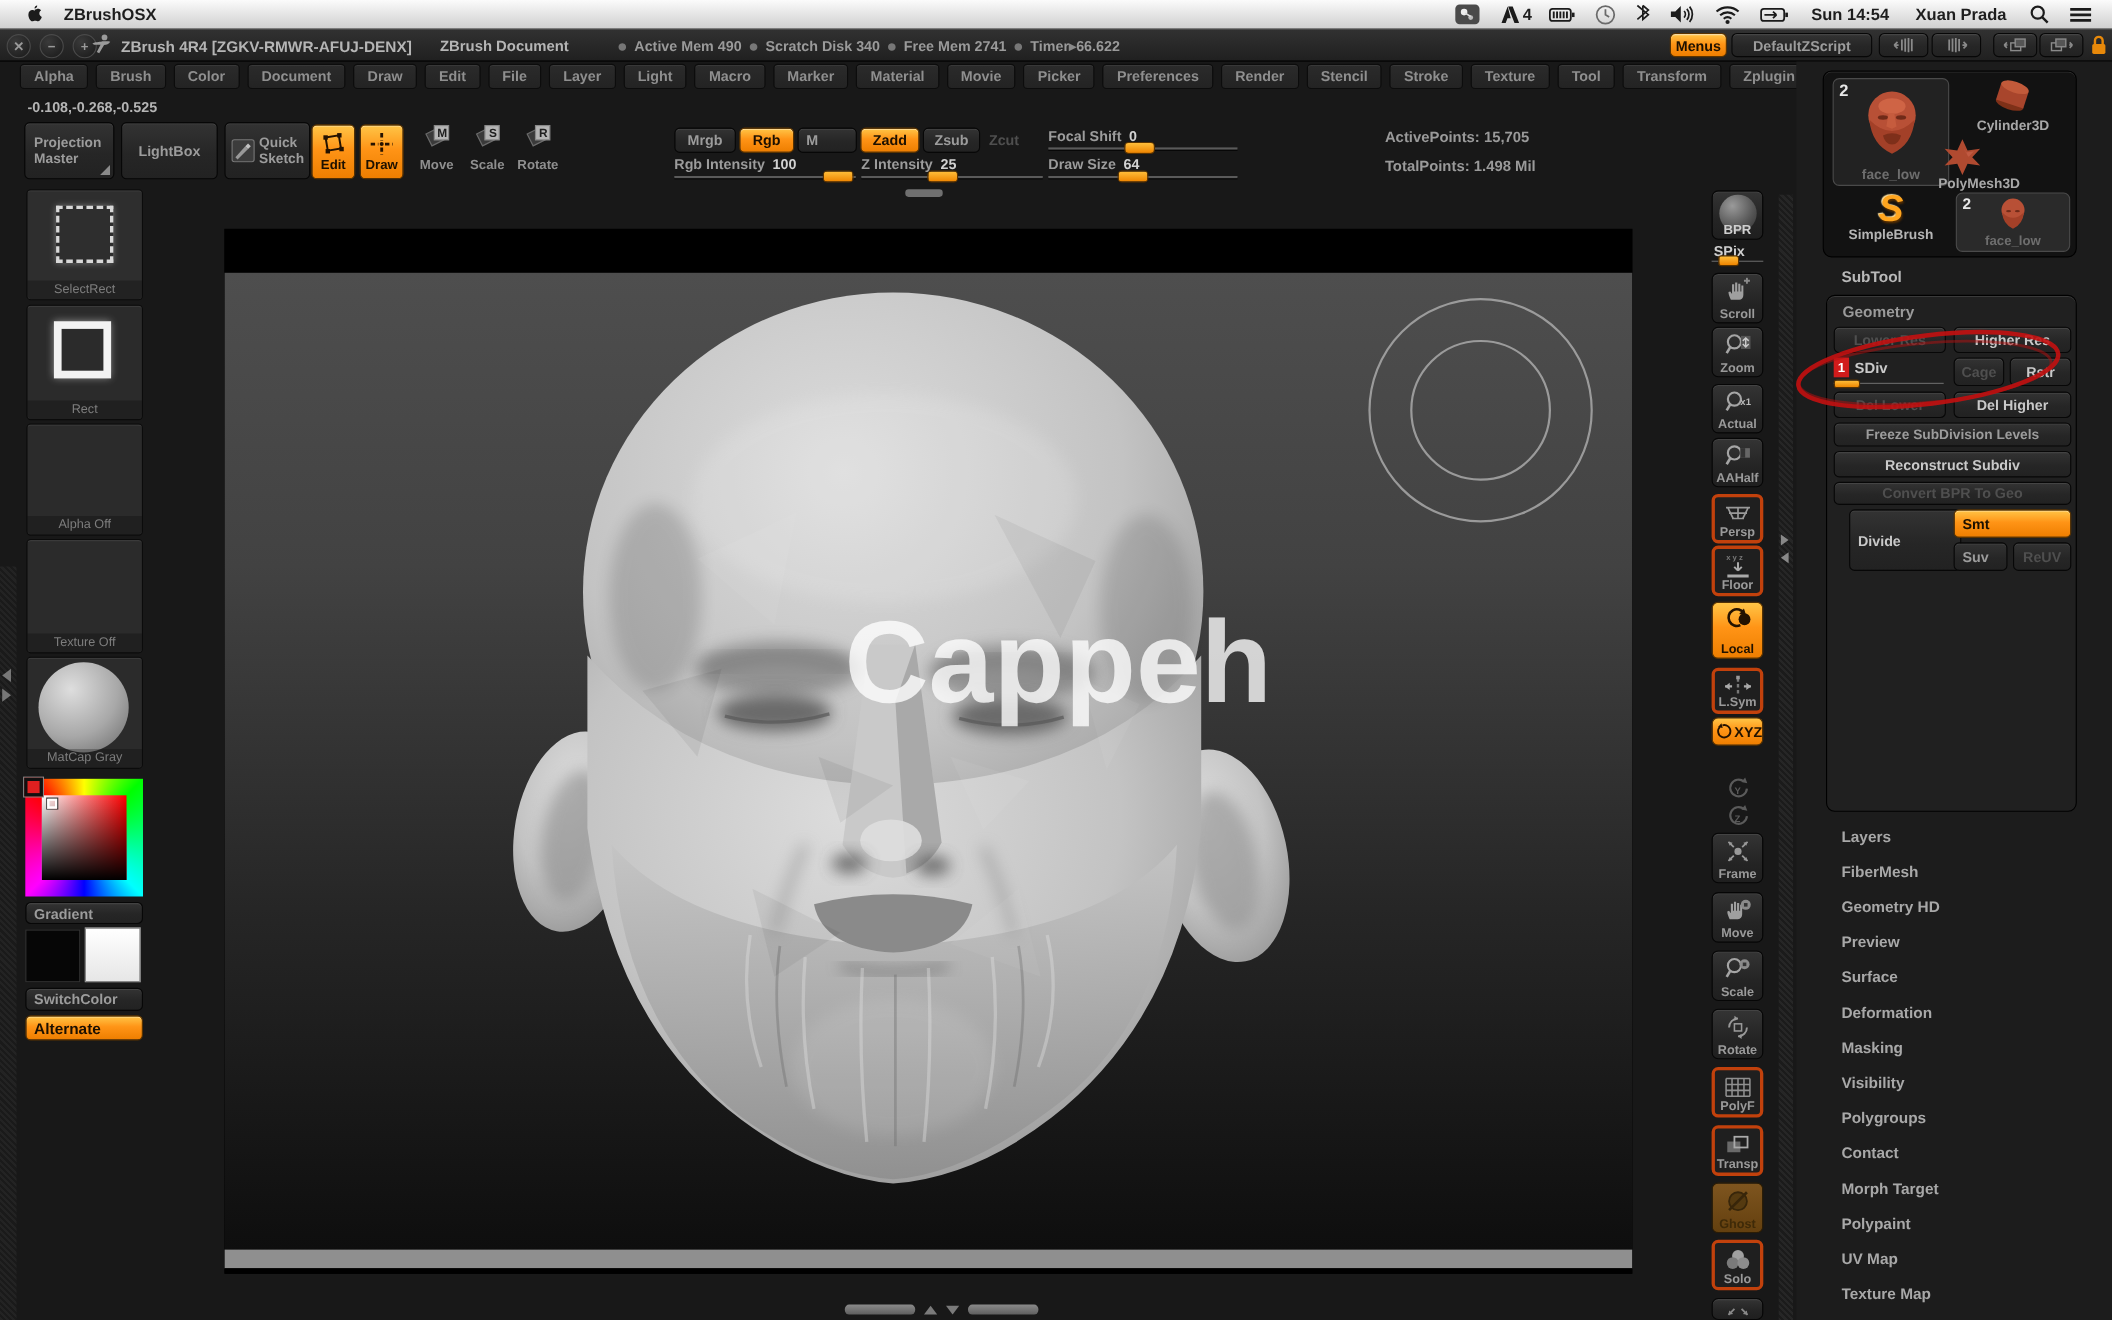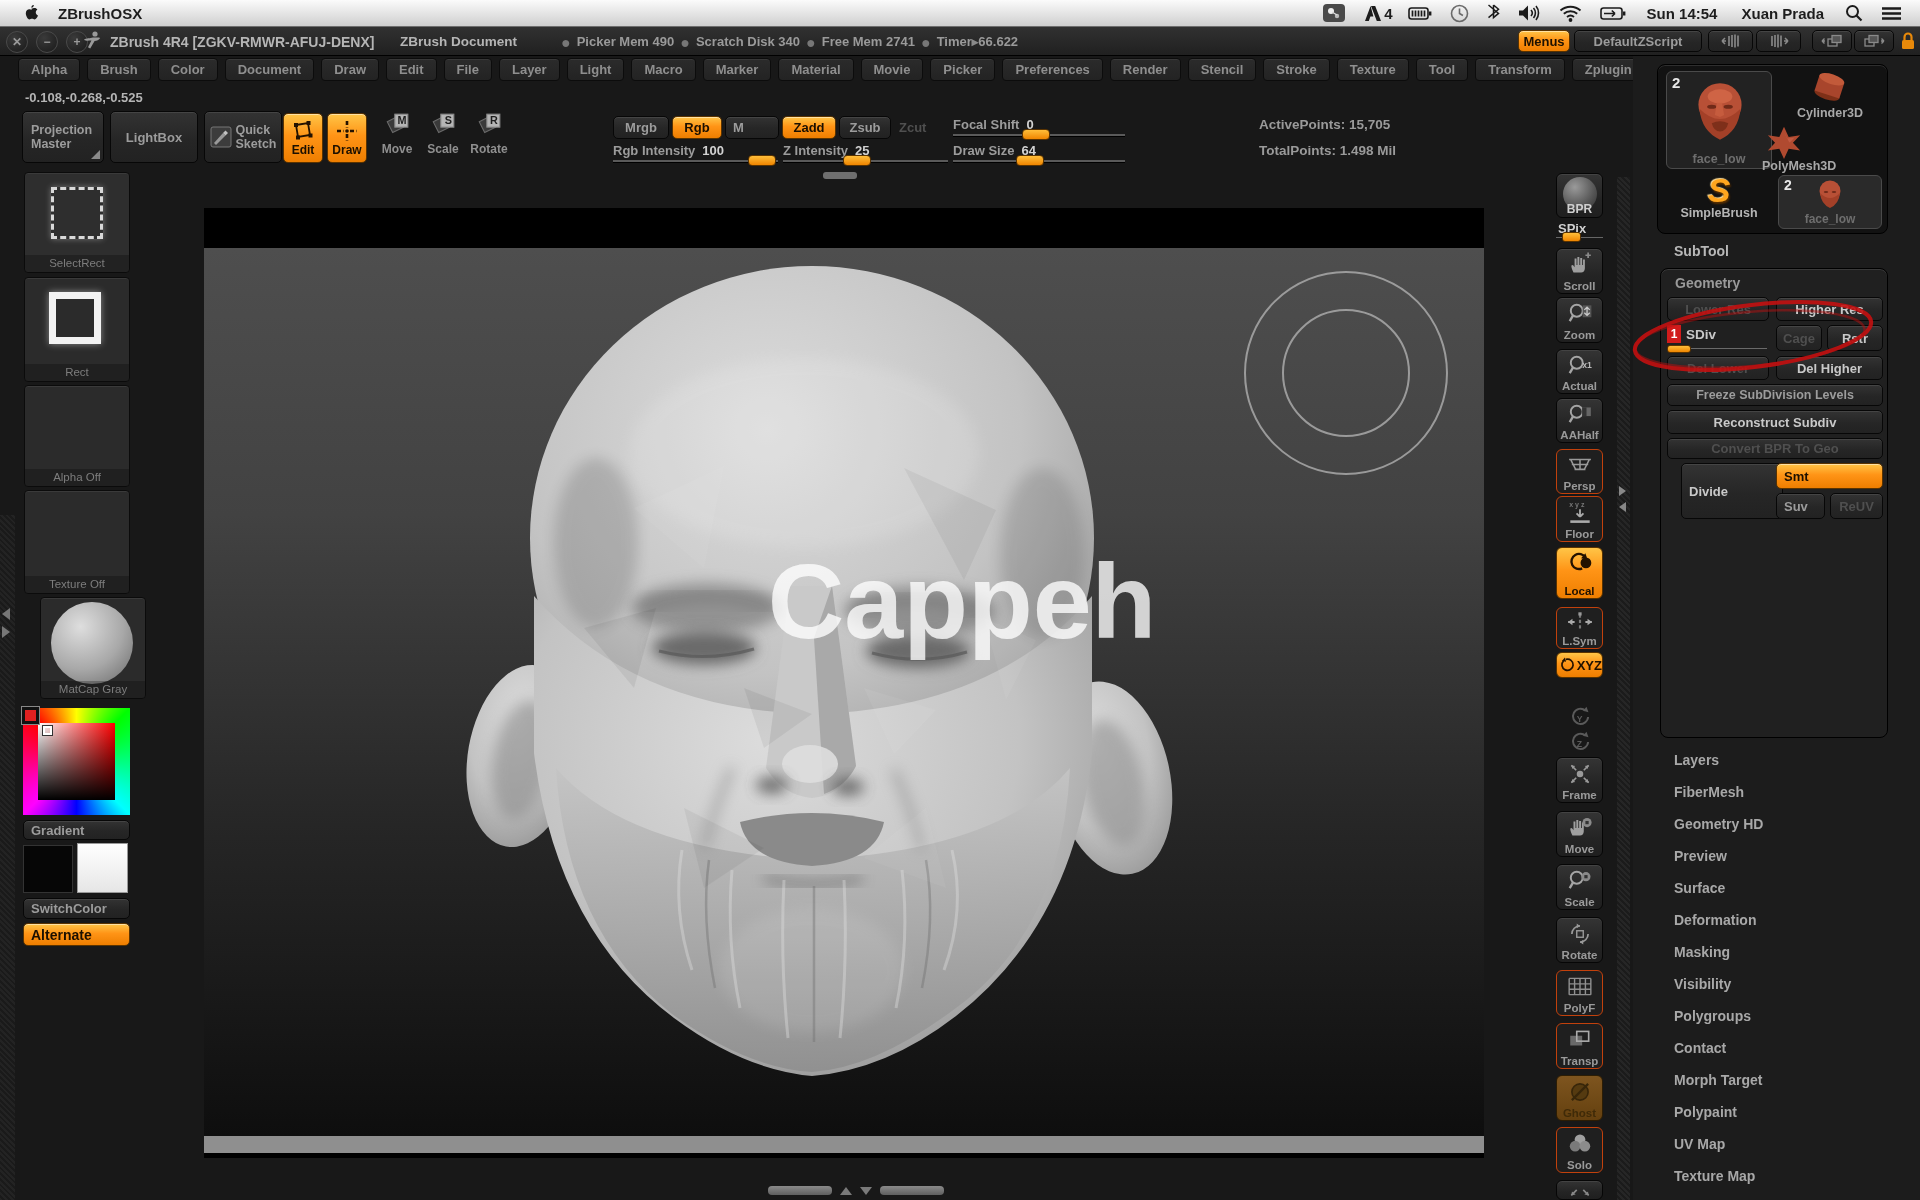--- a/index.html
+++ b/index.html
@@ -41,21 +41,21 @@
              background:linear-gradient(#ffbe3a,#ef8500);border:1px solid #5a3300;transform:translateX(-50%)}
   
   .thumb{background:#2b2b2b;border:1px solid #0b0b0b;border-radius:4px;box-shadow:inset 0 1px 0 #3a3a3a;position:absolute}
   .thumb .tl{position:absolute;left:0;right:0;bottom:0;height:17px;background:rgba(0,0,0,.25);
              color:#7d7d7d;font-size:11.5px;text-align:center;line-height:17px;border-radius:0 0 4px 4px}
   
   .rbtn{position:absolute;left:1556px;width:47px;border-radius:6px;box-sizing:border-box}
   .rbtn .ric{position:absolute;left:50%;top:3px;transform:translateX(-50%)}
   .rbtn .rlb{position:absolute;left:0;right:0;bottom:1px;text-align:center;font-size:11.5px;font-weight:bold;color:#9a9a9a}
   .rbox{background:linear-gradient(#343434,#242424 60%,#1f1f1f);border:1px solid #060606;box-shadow:inset 0 1px 0 rgba(255,255,255,.08)}
-  .rflat{background:#1f1f1f;border:1px solid #c2410c}
+  .rflat{background:#1f1f1f;border:3px solid #c2410c}
   .ractive{background:linear-gradient(#ffc547,#ff9416 45%,#ee7e00);border:1px solid #5a3300}
   .ractive .rlb{color:#201200}
   .rghost{background:linear-gradient(#7e551f,#64400f);border:1px solid #2c1d05}
   .rghost .rlb{color:#3f2a08}
   
   .gpbtn{position:absolute;border-radius:5px}
   .sect{height:32px;line-height:32px;color:#a8a8a8;font-weight:bold;font-size:14px}
   .subhead{height:26.6px;line-height:26.6px;border-top:1px solid #2e2e2e;color:#9f9f9f;font-weight:bold;font-size:13.5px;padding-left:9px}
   .tri{width:0;height:0;position:absolute}
 </style>
@@ -145,21 +145,21 @@
   <span class="abs" style="left:80px;top:3px">
     <svg width="22" height="22" viewBox="0 0 22 22">
         <circle cx="15" cy="4" r="2.6" fill="#9a9a9a"></circle>
         <path d="M13 7.5c-3 1.2-6.5.2-9 2.2 2.2 1.8 5.2.8 7.4.9l-3.4 6.6 2.2 1.2 4.4-7.4c2.2-.2 4.4-1 5.6-3-2.2-1-4.6-.2-7.2-.5z" fill="#9a9a9a"></path>
       </svg>
   </span>
   <span class="abs b" style="left:110px;top:7px;font-size:14px;color:#b5b5b5">ZBrush 4R4 [ZGKV-RMWR-AFUJ-DENX]</span>
   <span class="abs b" style="left:400px;top:7px;font-size:13.5px;color:#b5b5b5">ZBrush Document</span>
   <span class="abs" style="left:555px;top:7px;display:flex">
     <span class="bullet">●</span>
-      <span class="tstat"><span>Picker Mem</span>&nbsp;<span>490</span></span>
+      <span class="tstat"><span>Active Mem</span>&nbsp;<span>490</span></span>
     <span class="bullet">●</span>
       <span class="tstat"><span>Scratch Disk</span>&nbsp;<span>340</span></span>
     <span class="bullet">●</span>
       <span class="tstat"><span>Free Mem</span>&nbsp;<span>2741</span></span>
     <span class="bullet">●</span>
       <span class="tstat"><span>Timer</span><span style="color:#8a8a8a">▸</span><span>66.622</span></span>
   </span>
   <div class="abs zbtn orange" style="left:1518px;top:3px;width:52px;height:22px">Menus</div>
   <div class="abs zbtn" style="left:1574px;top:3px;width:128px;height:22px">DefaultZScript</div>
   <div class="abs zbtn" style="left:1708px;top:3px;width:45px;height:22px">
@@ -327,21 +327,21 @@
 <div class="thumb" style="left:24px;top:277px;width:104px;height:103px">
   <div class="abs" style="left:24px;top:14px;width:52px;height:52px;border:7px solid #f2f2f2;box-shadow:0 0 7px rgba(255,255,255,.45)"></div>
   <div class="tl">Rect</div>
 </div>
 <div class="thumb" style="left:24px;top:385px;width:104px;height:100px">
   <div class="tl">Alpha Off</div>
 </div>
 <div class="thumb" style="left:24px;top:490px;width:104px;height:102px">
   <div class="tl">Texture Off</div>
 </div>
-<div class="thumb" style="left:40px;top:597px;width:104px;height:100px">
+<div class="thumb" style="left:24px;top:597px;width:104px;height:100px">
   <div class="abs" style="left:10px;top:4px;width:82px;height:82px;border-radius:50%;background:radial-gradient(circle at 36% 30%,#dedede,#a8a8a8 55%,#6e6e6e 95%)"></div>
   <div class="tl">MatCap Gray</div>
 </div>
 
 <div class="abs" style="left:23px;top:708px;width:107px;height:107px;background:conic-gradient(from 0deg,#ff0 0deg,#0f0 45deg,#0ff 135deg,#00f 180deg,#f0f 225deg,#f00 315deg,#ff0 360deg)">
   <div class="abs" style="left:15px;top:15px;width:77px;height:77px;background:linear-gradient(to bottom,rgba(0,0,0,0),#000),linear-gradient(to right,#fff,#f00)"></div>
   <div class="abs" style="left:-1px;top:-1px;width:17px;height:17px;background:#e02020;border:3px solid #101010;box-shadow:0 0 0 1px #888"></div>
   <div class="abs" style="left:20px;top:18px;width:9px;height:9px;border:2px solid #fff;box-shadow:0 0 0 1px #333"></div>
 </div>
 <div class="abs zbtn leftpad" style="left:23px;top:820px;width:107px;height:20px">Gradient</div>

